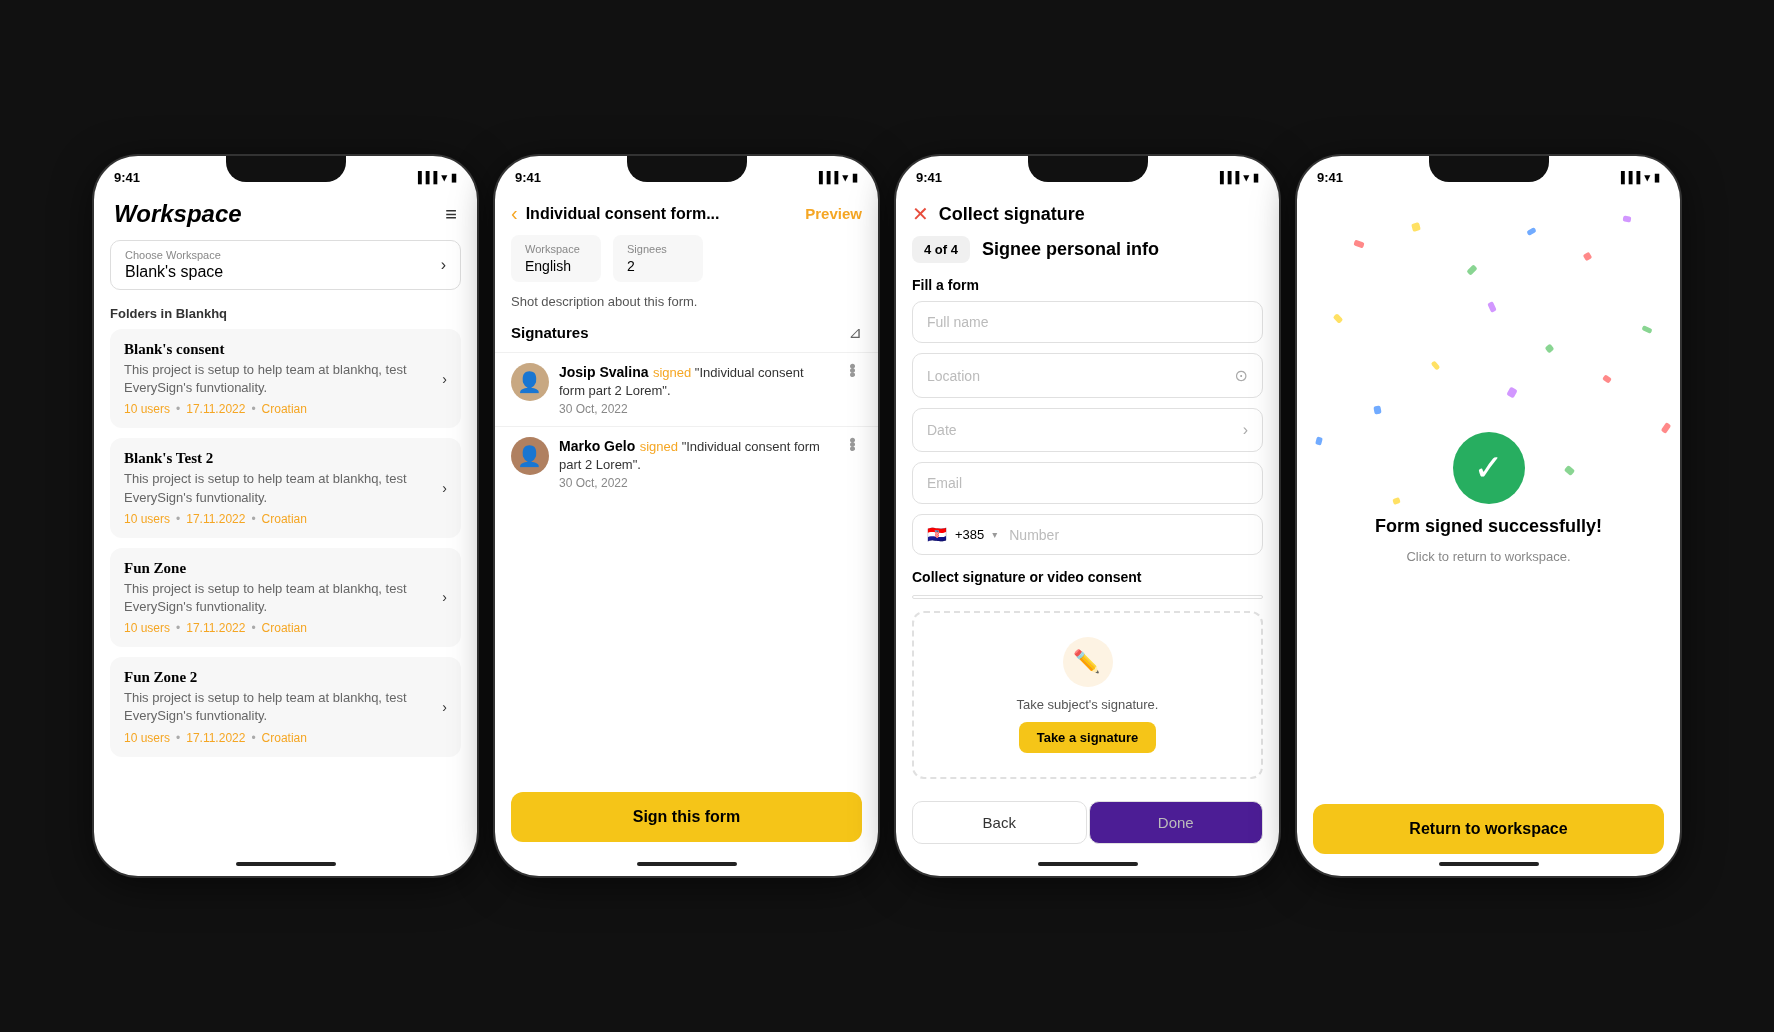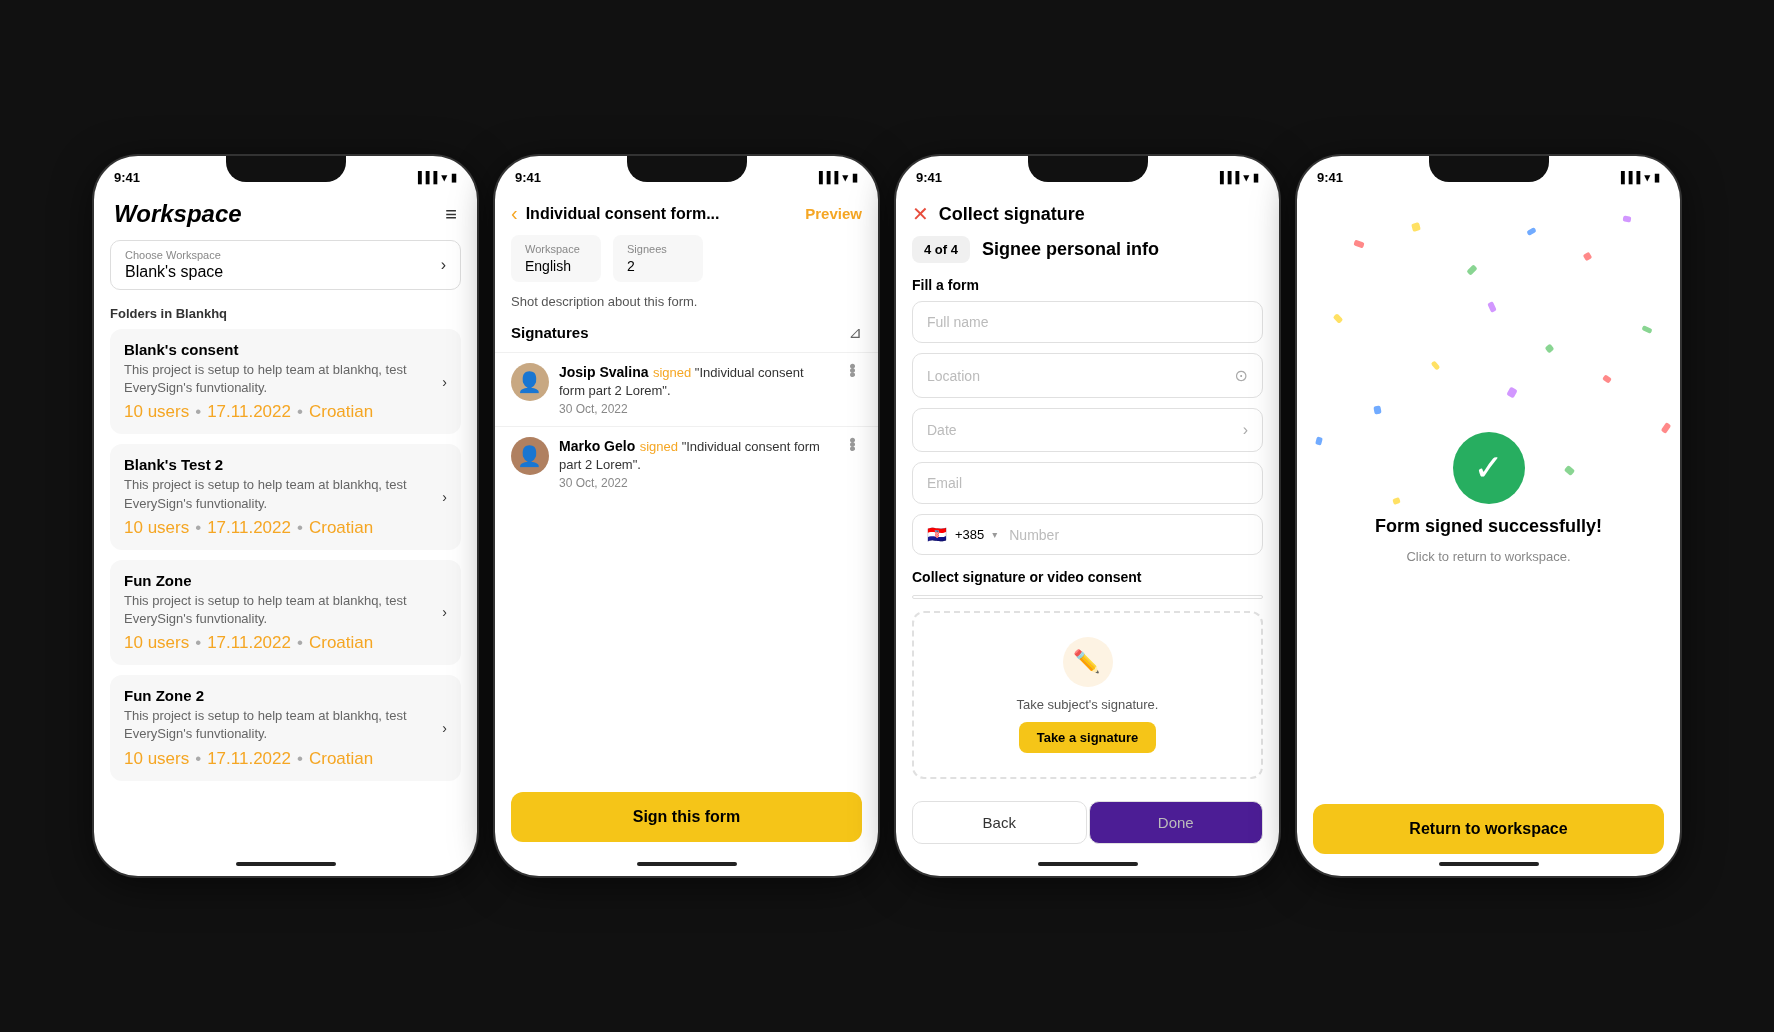--- a/index.html
+++ b/index.html
@@ -110,23 +110,23 @@
     .s1-folder-item {
       margin: 0 16px 10px;
       background: #f7f7f7;
       border-radius: 12px;
       padding: 12px 14px;
       display: flex;
       justify-content: space-between;
       align-items: center;
     }
     .s1-folder-body { flex: 1; }
-    .s1-folder-name { font-size: 15px; font-weight: 700; margin-bottom: 3px; }
+    .s1-folder-name { font-size: 15px; font-weight: 700; margin-bottom: 3px; font-family: Liberation Serif, serif; }
     .s1-folder-desc { font-size: 13px; color: #666; margin-bottom: 5px; line-height: 1.4; }
-    .s1-folder-meta { display: flex; align-items: center; gap: 6px; font-size: 17px; }
+    .s1-folder-meta { display: flex; align-items: center; gap: 6px; font-size: 12px; }
     .s1-meta-orange { color: #F5A623; font-weight: 500; }
     .s1-meta-dot { color: #aaa; }
     .s1-folder-chevron { font-size: 14px; color: #333; margin-left: 8px; }
 
     
     .s2-header {
       display: flex;
       align-items: center;
       justify-content: space-between;
       padding: 10px 16px 10px;

